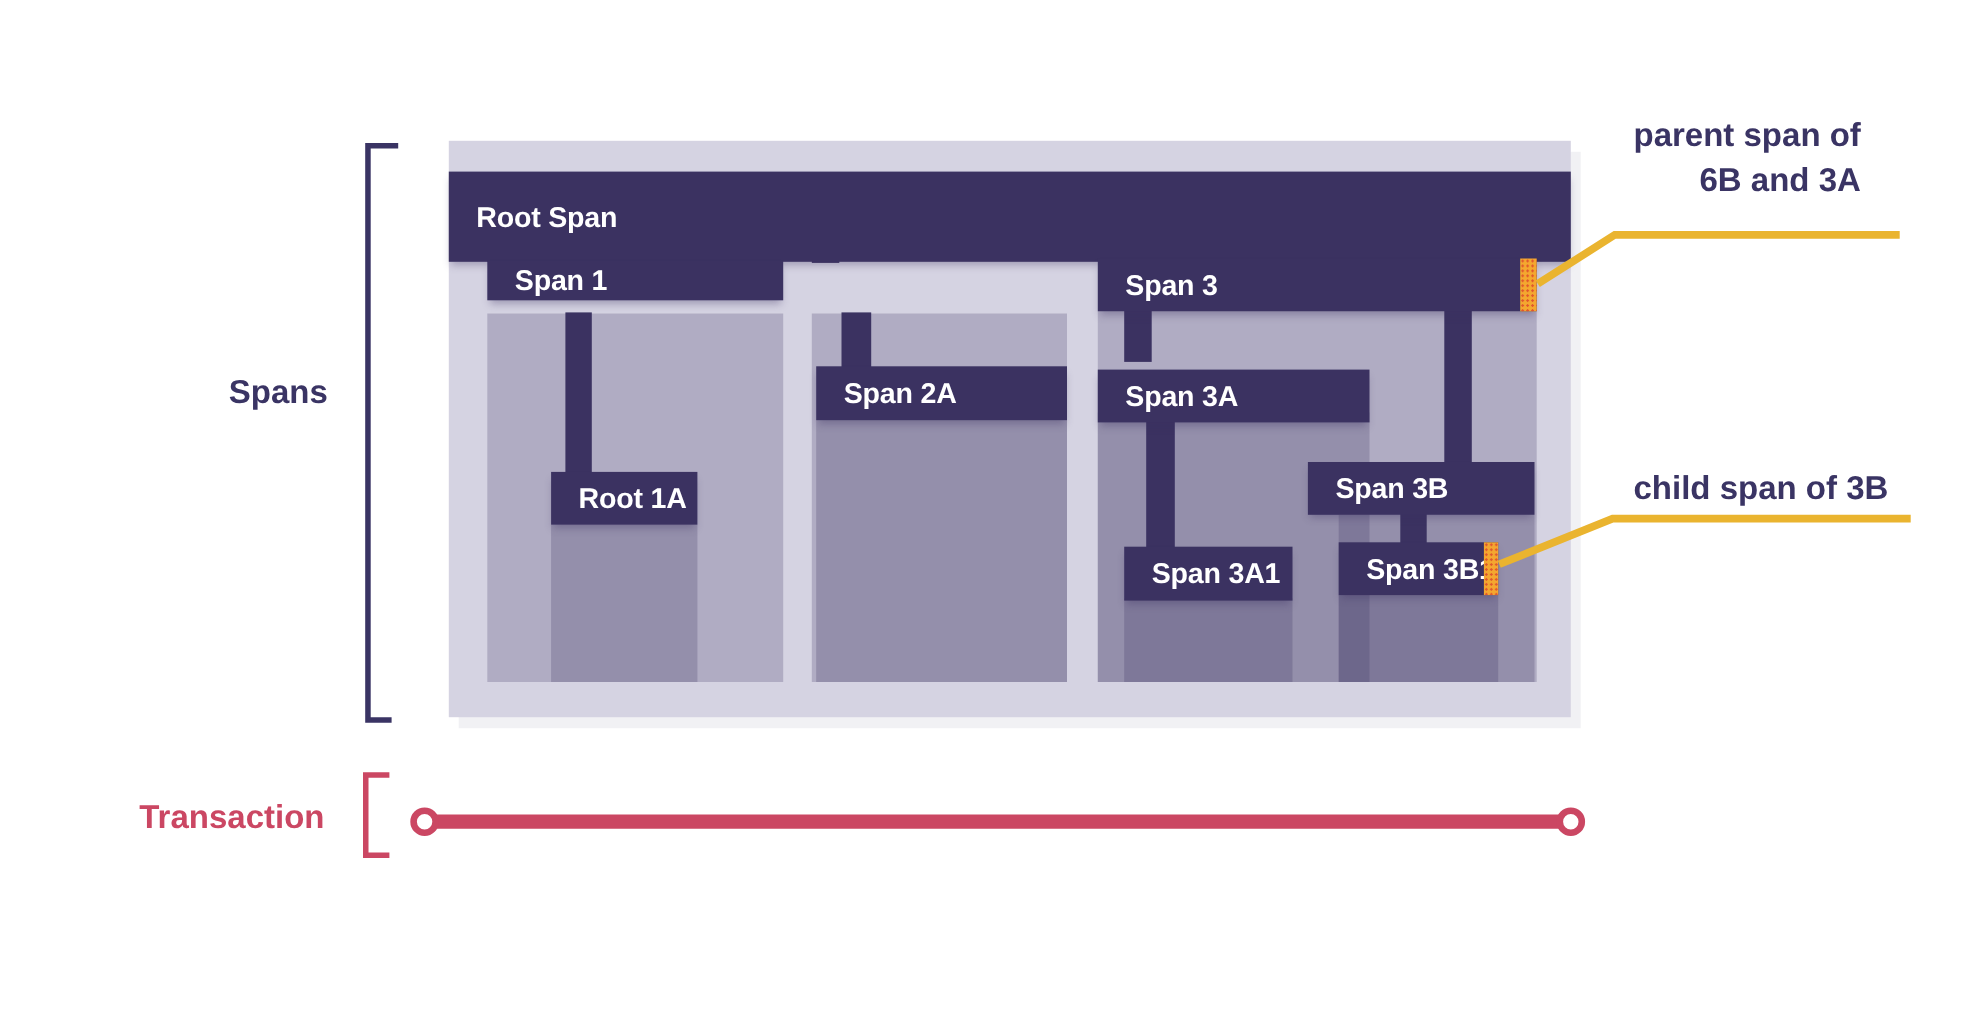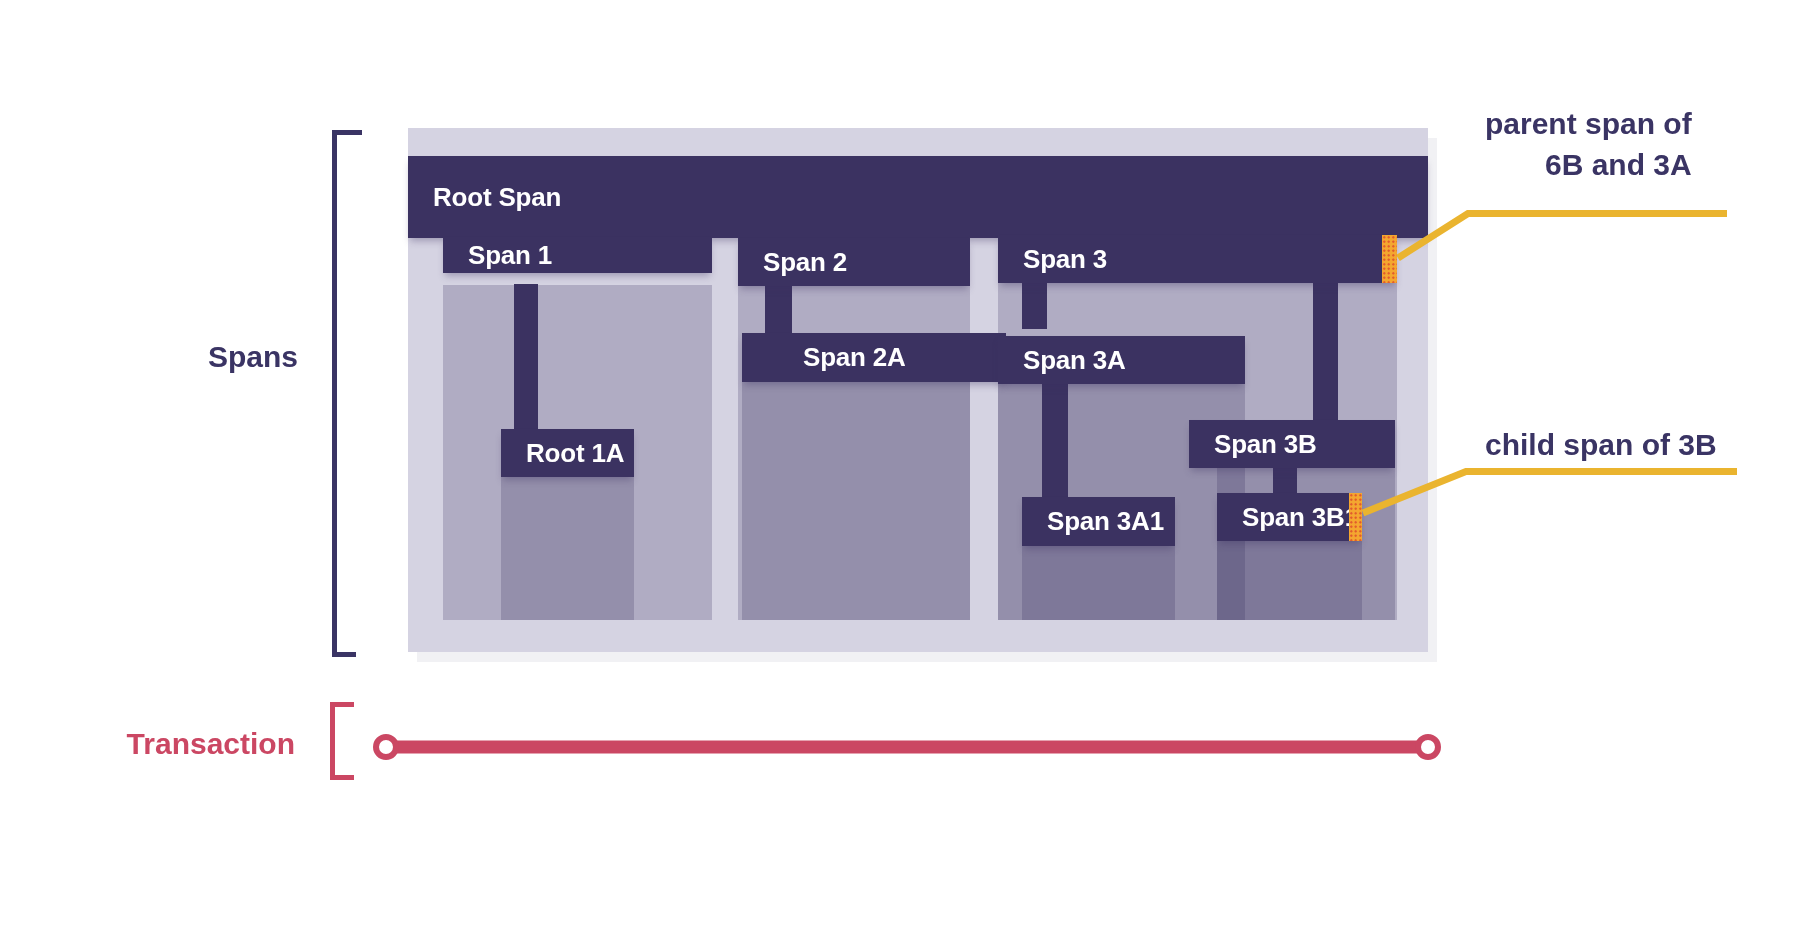--- a/index.html
+++ b/index.html
@@ -75,32 +75,29 @@
   <div class="abs connector" style="left:1042px;top:375px;width:26px;height:123px;"></div>
   <div class="abs connector" style="left:1273px;top:467px;width:24px;height:27px;"></div>
 
   <div class="abs bar" style="left:408px;top:128px;width:1020px;height:82px;margin-top:28px;">
     <span class="bar-label">Root Span</span>
   </div>
 
   <div class="abs bar" style="left:443px;top:237px;width:269px;height:36px;">
     <span class="bar-label">Span 1</span>
   </div>
-  <div class="abs bar" style="left:738px;top:238px;width:232px;height:48px;">
-    <span class="bar-label">Span 2</span>
-  </div>
   <div class="abs bar" style="left:998px;top:235px;width:399px;height:48px;">
     <span class="bar-label">Span 3</span>
     <span class="cap"></span>
   </div>
 
   <div class="abs bar" style="left:501px;top:429px;width:133px;height:48px;">
     <span class="bar-label">Root 1A</span>
   </div>
-  <div class="abs bar" style="left:742px;top:333px;width:228px;height:49px;padding-left:36px;">
+  <div class="abs bar" style="left:742px;top:333px;width:228px;height:49px;">
     <span class="bar-label">Span 2A</span>
   </div>
   <div class="abs bar" style="left:998px;top:336px;width:247px;height:48px;">
     <span class="bar-label">Span 3A</span>
   </div>
   <div class="abs bar" style="left:1189px;top:420px;width:206px;height:48px;">
     <span class="bar-label">Span 3B</span>
   </div>
   <div class="abs bar" style="left:1022px;top:497px;width:153px;height:49px;">
     <span class="bar-label">Span 3A1</span>

